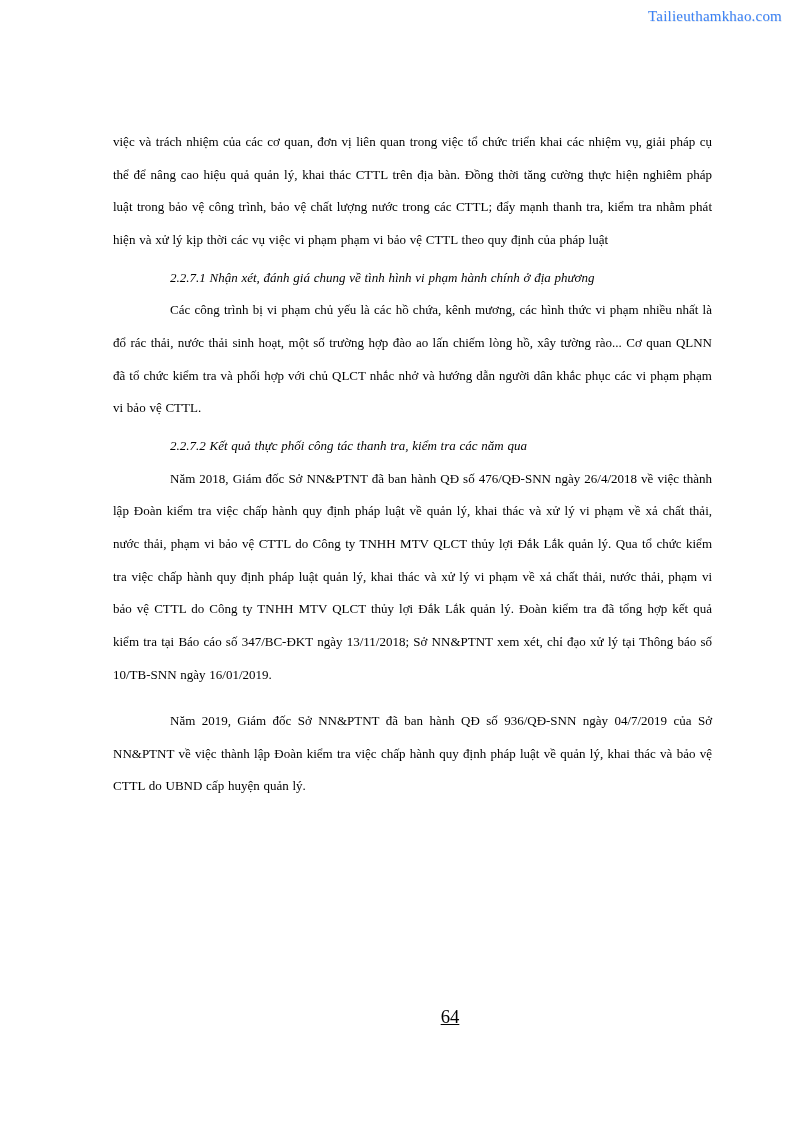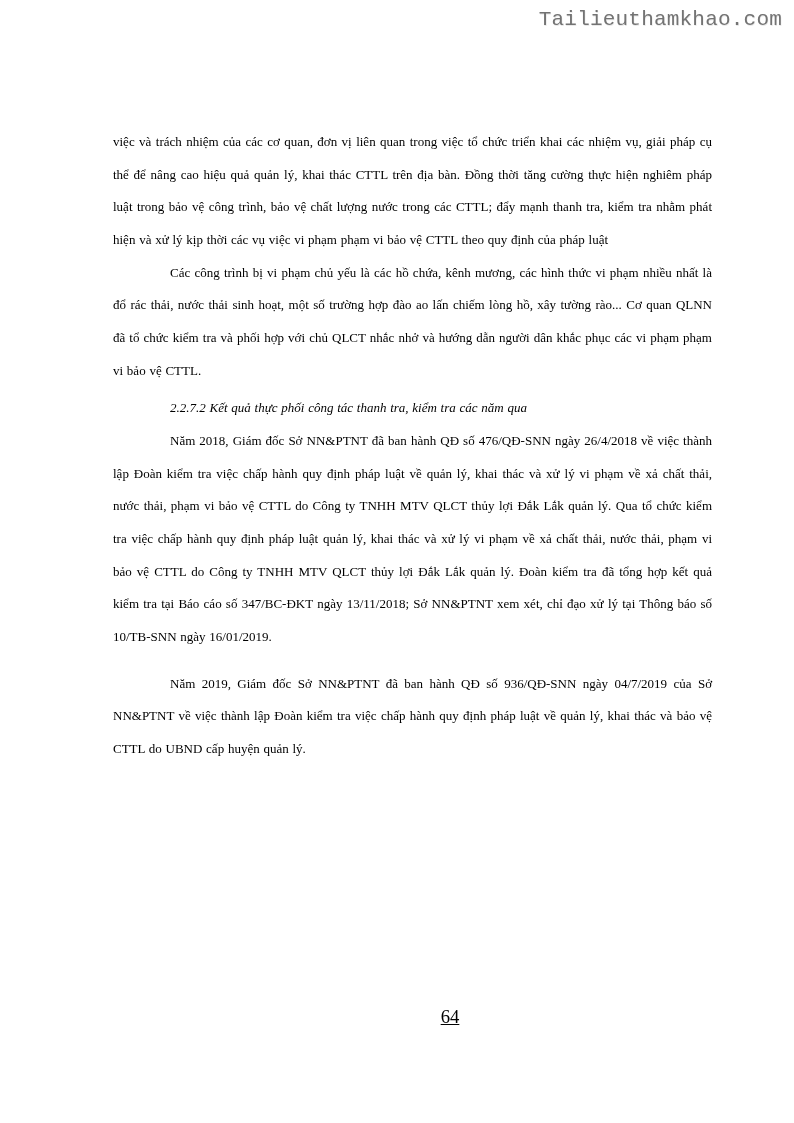--- a/index.html
+++ b/index.html
@@ -13,23 +13,23 @@
     height: 1123px;
     background: #ffffff;
     overflow: hidden;
     font-family: "Liberation Serif", serif;
     color: #000000;
   }
   .watermark {
     position: absolute;
     top: 8px;
     right: 12px;
-    font-family: Liberation Mono, monospace;
-    font-size: 21px;
-    color: #737373;
+    font-family: Liberation Serif, serif;
+    font-size: 15px;
+    color: #3b82f6;
     text-shadow: 0.5px 0.5px 0 #e9e9e9;
     letter-spacing: 0.2px;
   }
   .content {
     position: absolute;
     left: 113px;
     top: 126px;
     width: 599px;
   }
   .para {
@@ -62,20 +62,21 @@
 </style>
 </head>
 <body>
 
 <div class="page">
   <div class="watermark">Tailieuthamkhao.com</div>
 
   <div class="content">
 
   <p class="para">việc và trách nhiệm của các cơ quan, đơn vị liên quan trong việc tổ chức triển khai các nhiệm vụ, giải pháp cụ thể để nâng cao hiệu quả quản lý, khai thác CTTL trên địa bàn. Đồng thời tăng cường thực hiện nghiêm pháp luật trong bảo vệ công trình, bảo vệ chất lượng nước trong các CTTL; đẩy mạnh thanh tra, kiểm tra nhằm phát hiện và xử lý kịp thời các vụ việc vi phạm phạm vi bảo vệ CTTL theo quy định của pháp luật</p>
+      <p class="para heading indent">2.2.7.1 Nhận xét, đánh giá chung về tình hình vi phạm hành chính ở địa phương</p>
       <p class="para indent">Các công trình bị vi phạm chủ yếu là các hồ chứa, kênh mương, các hình thức vi phạm nhiều nhất là đổ rác thải, nước thải sinh hoạt, một số trường hợp đào ao lấn chiếm lòng hồ, xây tường rào... Cơ quan QLNN đã tổ chức kiểm tra và phối hợp với chủ QLCT nhắc nhở và hướng dẫn người dân khắc phục các vi phạm phạm vi bảo vệ CTTL.</p>
       <p class="para heading indent">2.2.7.2 Kết quả thực phối công tác thanh tra, kiểm tra các năm qua</p>
       <p class="para indent">Năm 2018, Giám đốc Sở NN&amp;PTNT đã ban hành QĐ số 476/QĐ-SNN ngày 26/4/2018 về việc thành lập Đoàn kiểm tra việc chấp hành quy định pháp luật về quản lý, khai thác và xử lý vi phạm về xả chất thải, nước thải, phạm vi bảo vệ CTTL do Công ty TNHH MTV QLCT thủy lợi Đắk Lắk quản lý. Qua tổ chức kiểm tra việc chấp hành quy định pháp luật quản lý, khai thác và xử lý vi phạm về xả chất thải, nước thải, phạm vi bảo vệ CTTL do Công ty TNHH MTV QLCT thủy lợi Đắk Lắk quản lý. Đoàn kiểm tra đã tổng hợp kết quả kiểm tra tại Báo cáo số 347/BC-ĐKT ngày 13/11/2018; Sở NN&amp;PTNT xem xét, chỉ đạo xử lý tại Thông báo số 10/TB-SNN ngày 16/01/2019.</p>
       <p class="para indent spaced">Năm 2019, Giám đốc Sở NN&amp;PTNT đã ban hành QĐ số 936/QĐ-SNN ngày 04/7/2019 của Sở NN&amp;PTNT về việc thành lập Đoàn kiểm tra việc chấp hành quy định pháp luật về quản lý, khai thác và bảo vệ CTTL do UBND cấp huyện quản lý.</p>
     </div>
 
   <div class="page-number">64</div>
 </div>
 
 </body></html>

